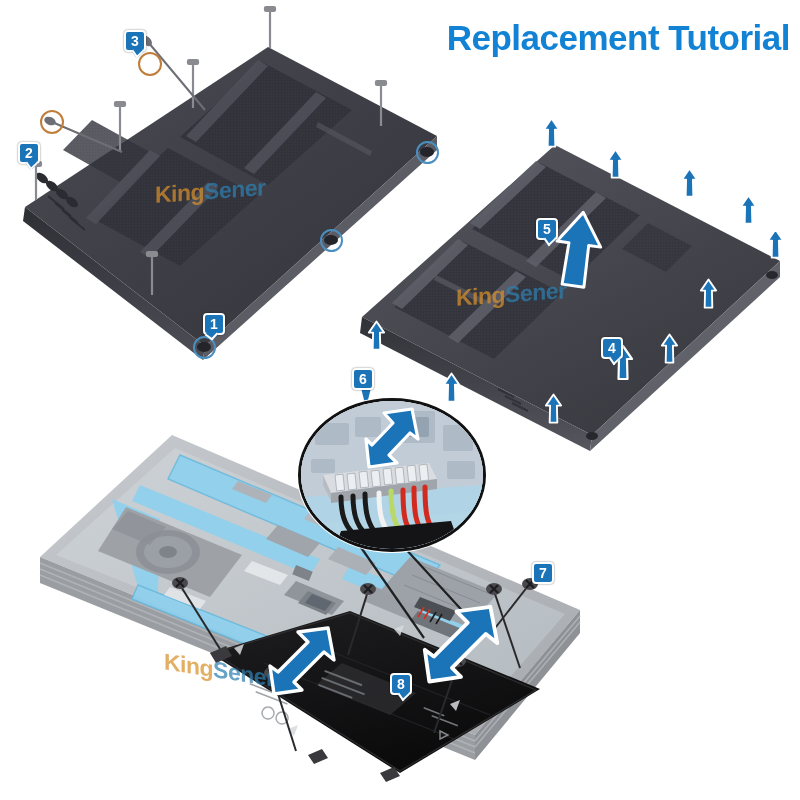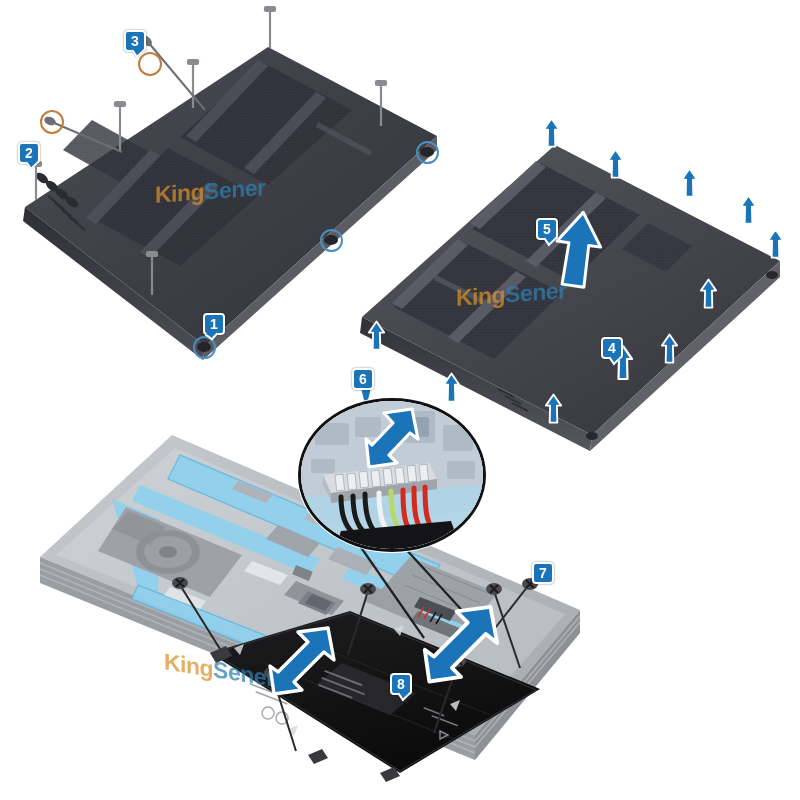--- a/index.html
+++ b/index.html
@@ -56,20 +56,21 @@
     border:3px solid #111;border-radius:50%;
     background:#cfd8e0;overflow:hidden;z-index:30;
     box-shadow:0 0 0 1px #fff;
   }
 </style>
 </head>
 <body>
 
 <div id="stage">
 
+  <div class="title">Replacement Tutorial</div>
 
   <svg class="abs" style="left:0px;top:0px;" width="470" height="400" viewBox="0 0 470 400">
     <defs>
       <linearGradient id="g1top" x1="0" y1="0" x2="1" y2="1">
         <stop offset="0" stop-color="#4a4b53"></stop>
           <stop offset="1" stop-color="#33343a"></stop>
       </linearGradient>
       <linearGradient id="g1side" x1="0" y1="0" x2="0" y2="1">
         <stop offset="0" stop-color="#2e2f35"></stop>
           <stop offset="1" stop-color="#4d4e56"></stop>

